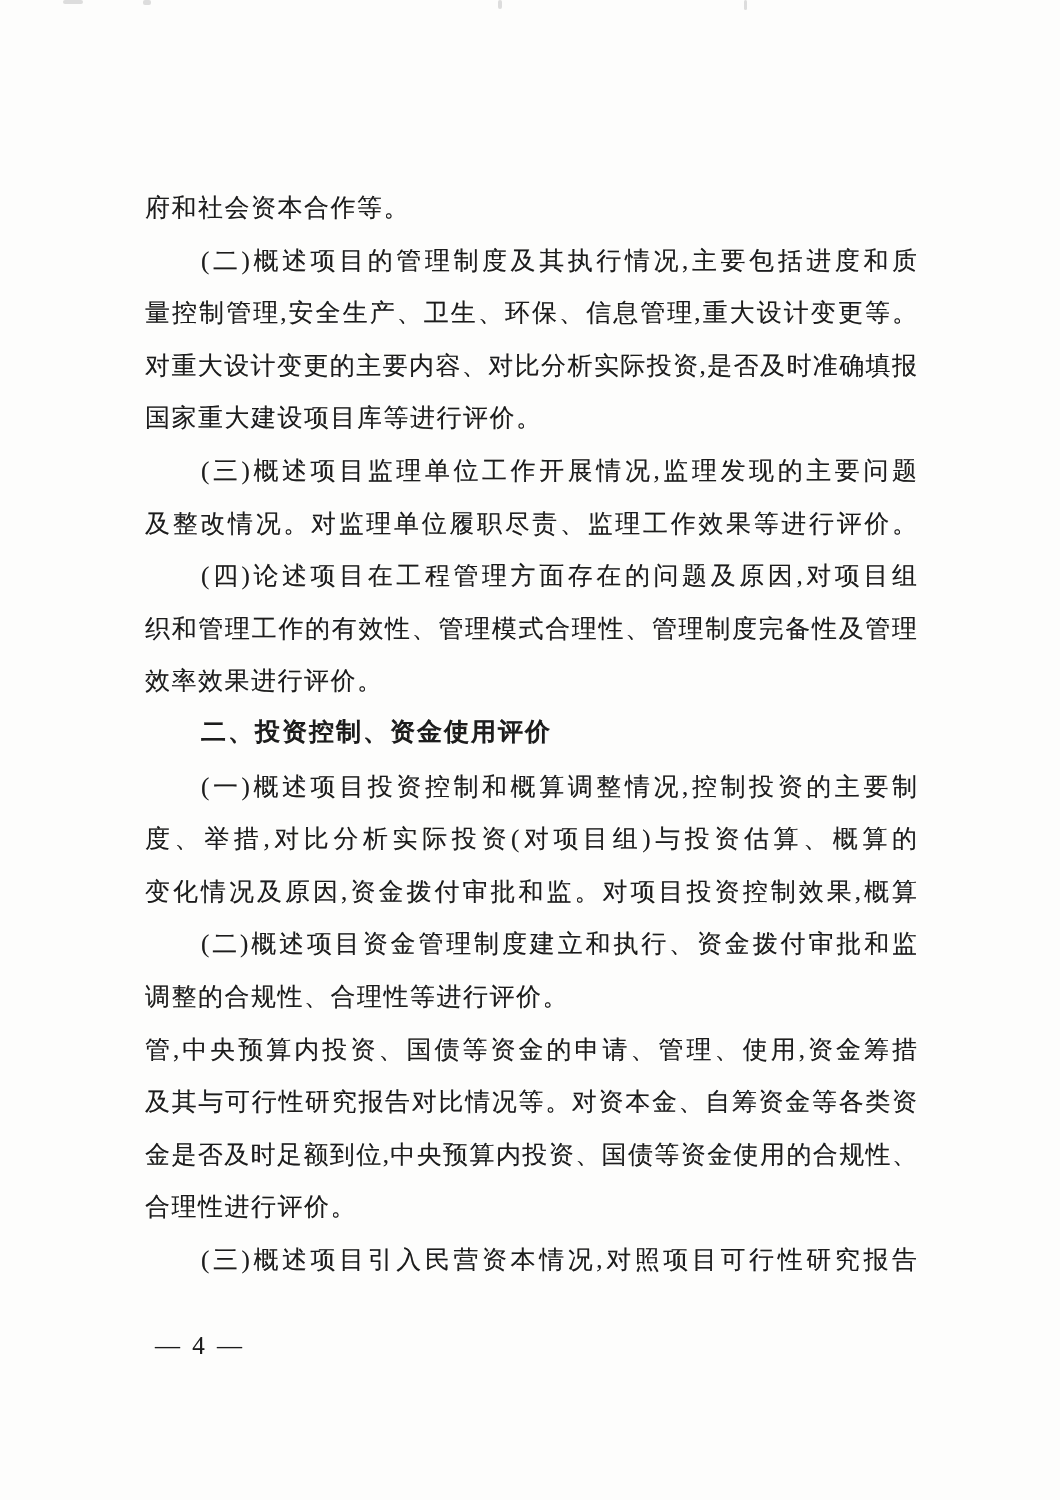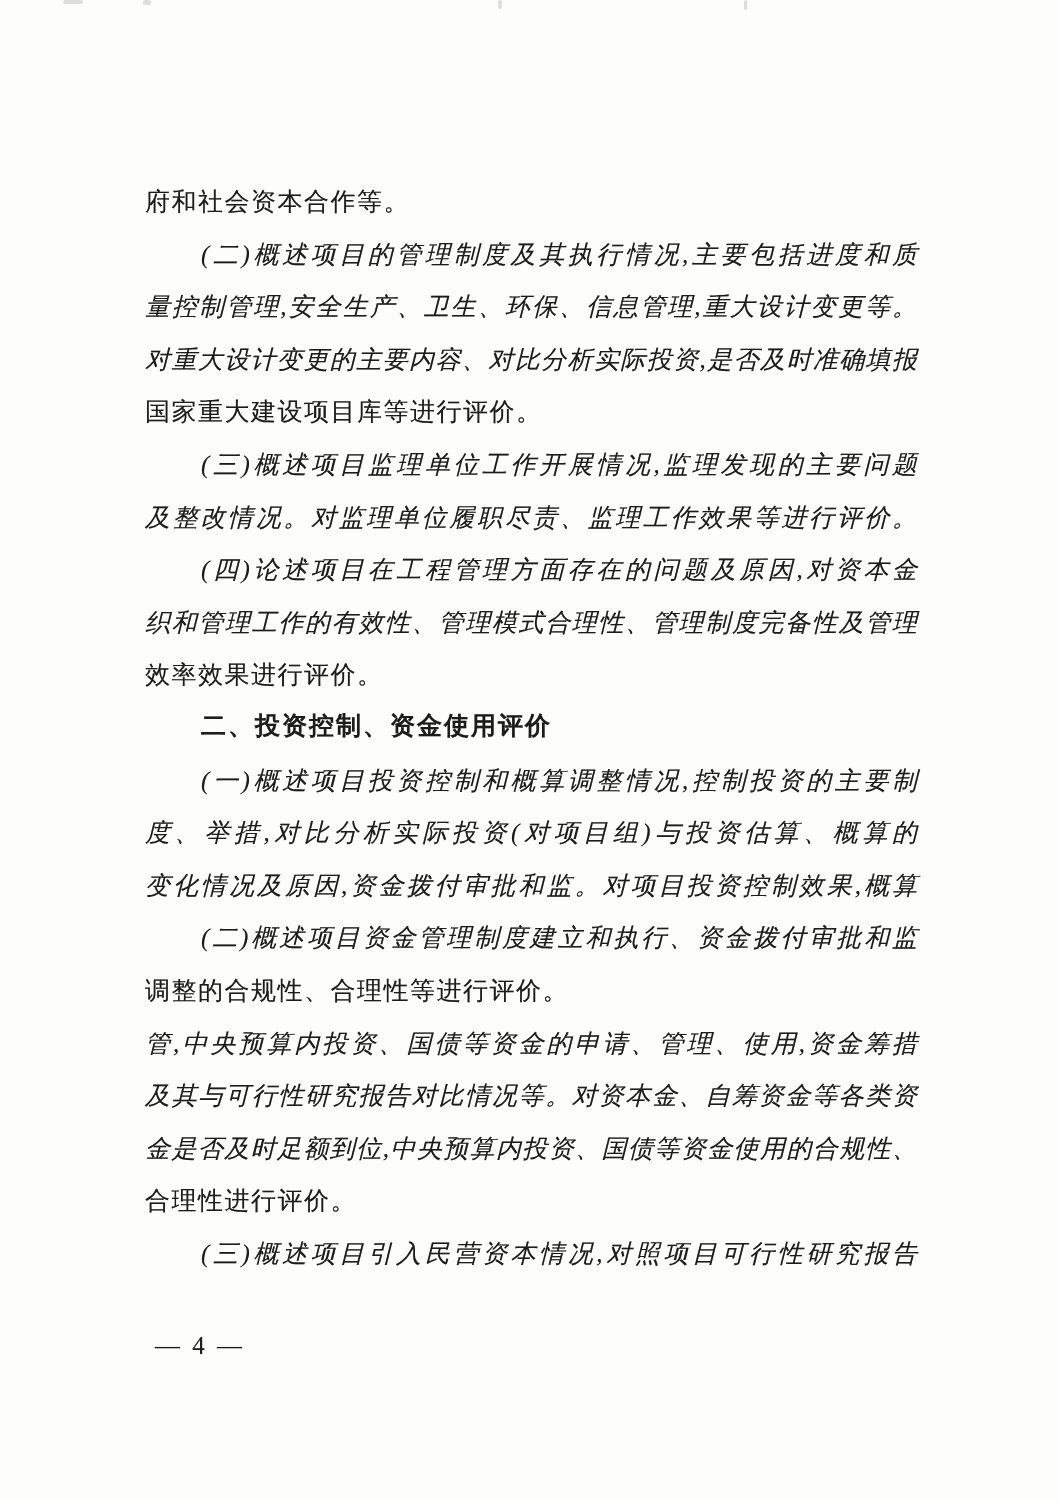--- a/index.html
+++ b/index.html
@@ -16,38 +16,37 @@
     position: relative;
     width: 1060px;
     height: 1500px;
     background: #fdfdfc;
     overflow: hidden;
     color: #1c1c1c;
   }
   .body-text {
     position: absolute;
     left: 145px;
-    top: 176px;
+    top: 182px;
     width: 772px;
   }
   .line {
     margin: 0;
     padding: 0;
     height: 52.6px;
     line-height: 52.6px;
     font-size: 25px;
     color: #1c1c1c;
     text-shadow: 0 0 0.5px rgba(20,20,20,0.4);
     white-space: normal;
     text-align: justify;
   }
   
   .just {
     text-align-last: justify;
-    font-style: italic;
   }
   
   .end {
     text-align-last: left;
     letter-spacing: 1.5px;
   }
   
   .indent {
     text-indent: 56px;
   }
@@ -90,21 +89,21 @@
   <div class="artifact a4"></div>
 
   <main class="body-text">
     <p class="line end">府和社会资本合作等。</p>
     <p class="line indent just">(二)概述项目的管理制度及其执行情况,主要包括进度和质</p>
     <p class="line just">量控制管理,安全生产、卫生、环保、信息管理,重大设计变更等。</p>
     <p class="line just">对重大设计变更的主要内容、对比分析实际投资,是否及时准确填报</p>
     <p class="line end">国家重大建设项目库等进行评价。</p>
     <p class="line indent just">(三)概述项目监理单位工作开展情况,监理发现的主要问题</p>
     <p class="line just">及整改情况。对监理单位履职尽责、监理工作效果等进行评价。</p>
-    <p class="line indent just">(四)论述项目在工程管理方面存在的问题及原因,对资本金</p>
+    <p class="line indent just">(四)论述项目在工程管理方面存在的问题及原因,对项目组</p>
     <p class="line just">织和管理工作的有效性、管理模式合理性、管理制度完备性及管理</p>
     <p class="line end">效率效果进行评价。</p>
     <p class="line indent heading">二、投资控制、资金使用评价</p>
     <p class="line indent just">(一)概述项目投资控制和概算调整情况,控制投资的主要制</p>
     <p class="line just">度、举措,对比分析实际投资(对项目组)与投资估算、概算的</p>
     <p class="line just">变化情况及原因,资金拨付审批和监。对项目投资控制效果,概算</p>
     <p class="line indent just">(二)概述项目资金管理制度建立和执行、资金拨付审批和监</p>
     <p class="line end">调整的合规性、合理性等进行评价。</p>
     <p class="line just">管,中央预算内投资、国债等资金的申请、管理、使用,资金筹措</p>
     <p class="line just">及其与可行性研究报告对比情况等。对资本金、自筹资金等各类资</p>

